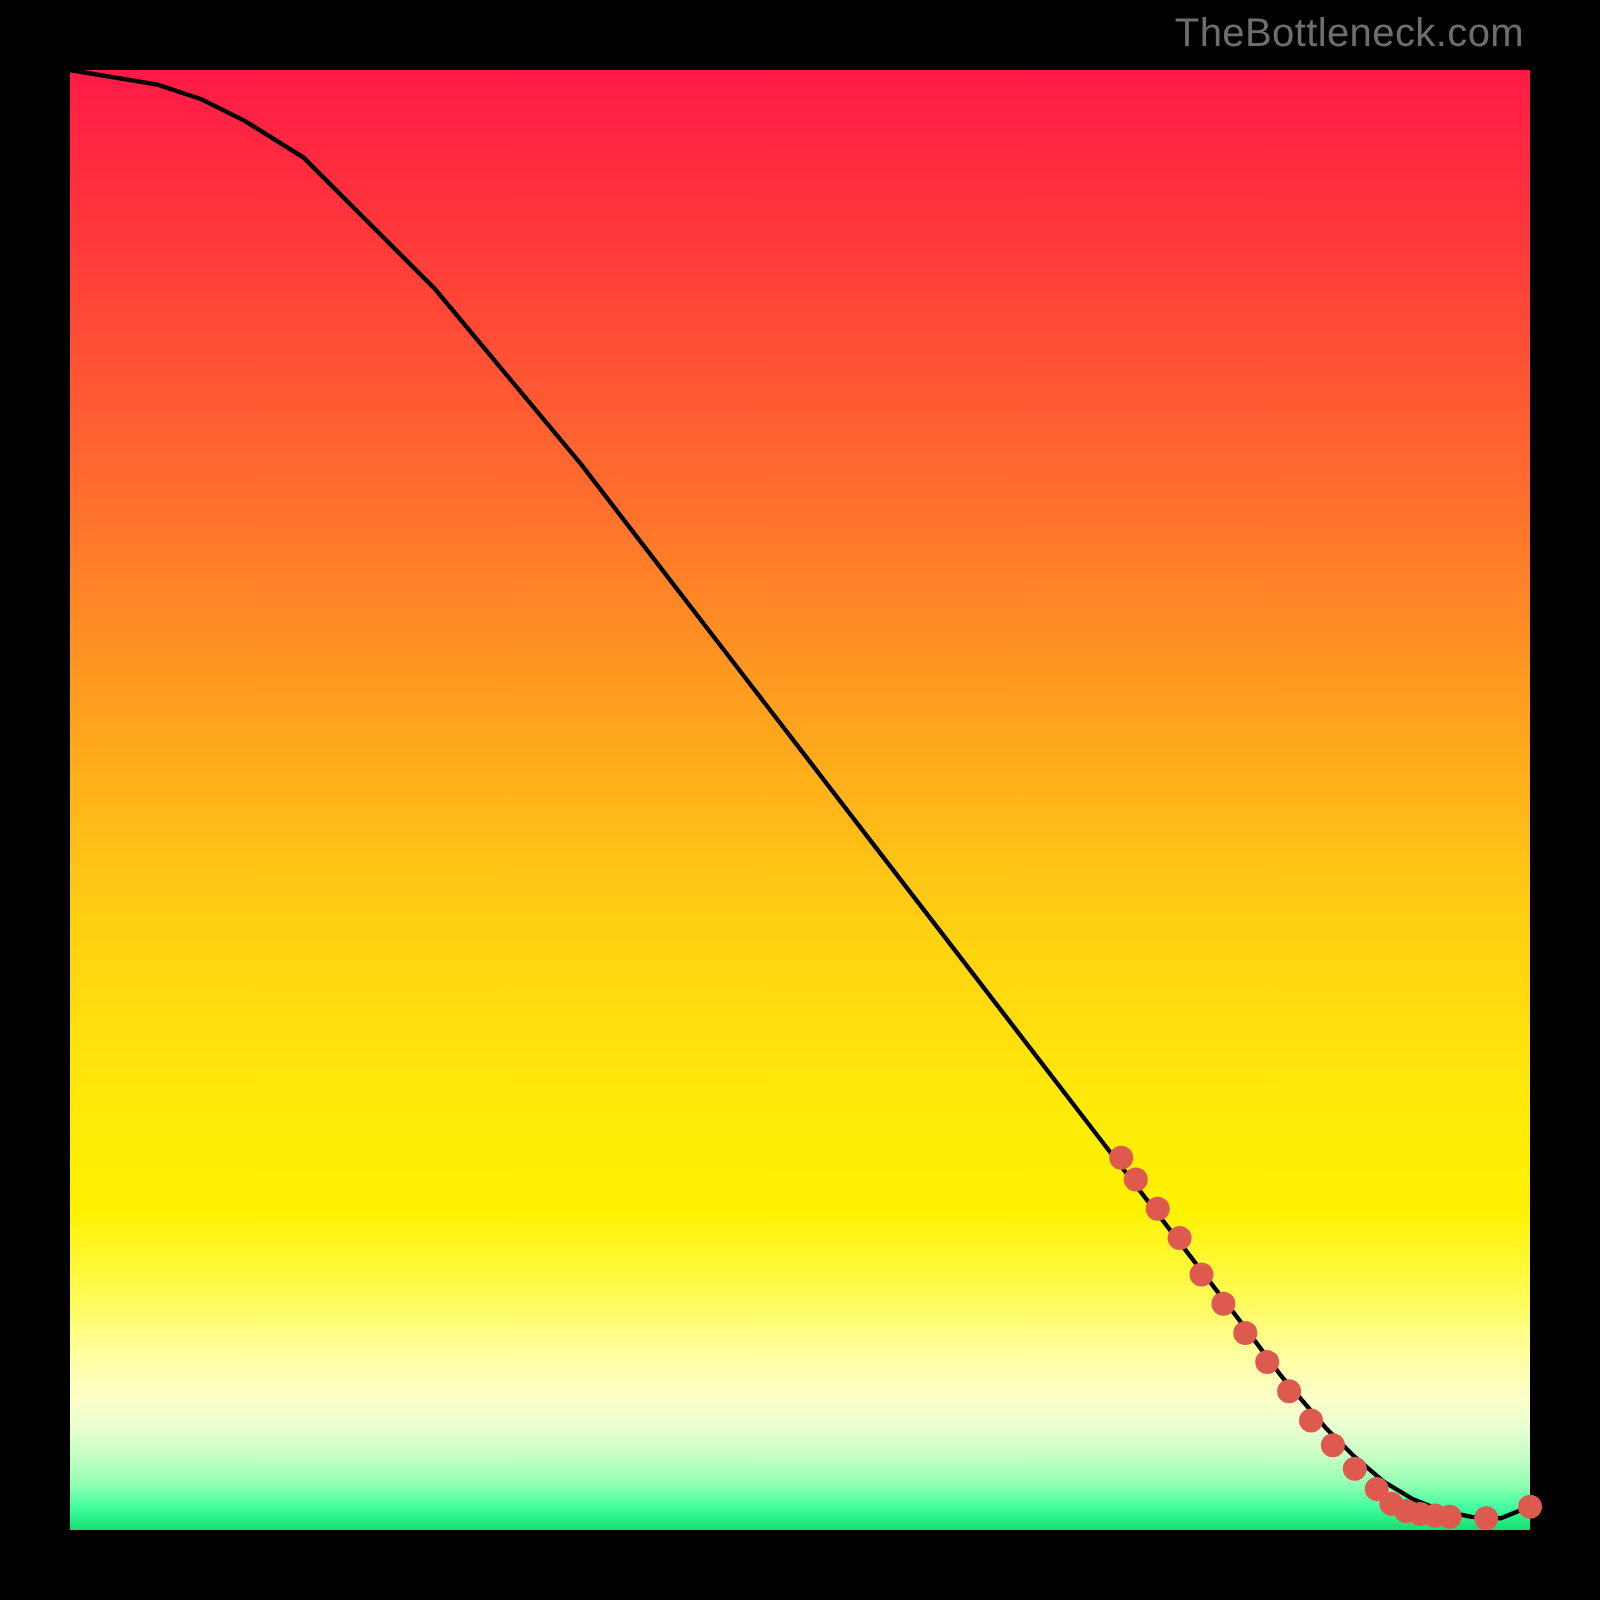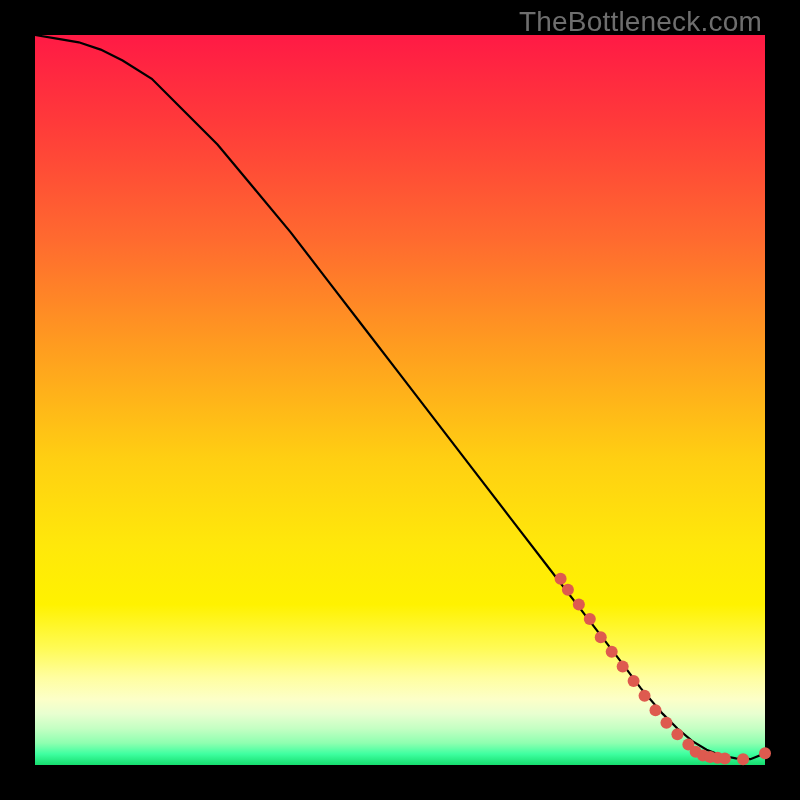--- a/index.html
+++ b/index.html
@@ -39,21 +39,21 @@
       #8effb0 97%,
       #3effa0 98.5%,
       #16dd6e 100%
     );
   }
   .watermark {
     position: absolute;
     top: 6px;
     right: 38px;
     color: #6e6e6e;
-    font-size: 28px;
+    font-size: 20px;
     letter-spacing: 0.2px;
     user-select: none;
   }
   svg.curve {
     position: absolute;
     left: 0;
     top: 0;
     width: 730px;
     height: 730px;
     overflow: visible;

